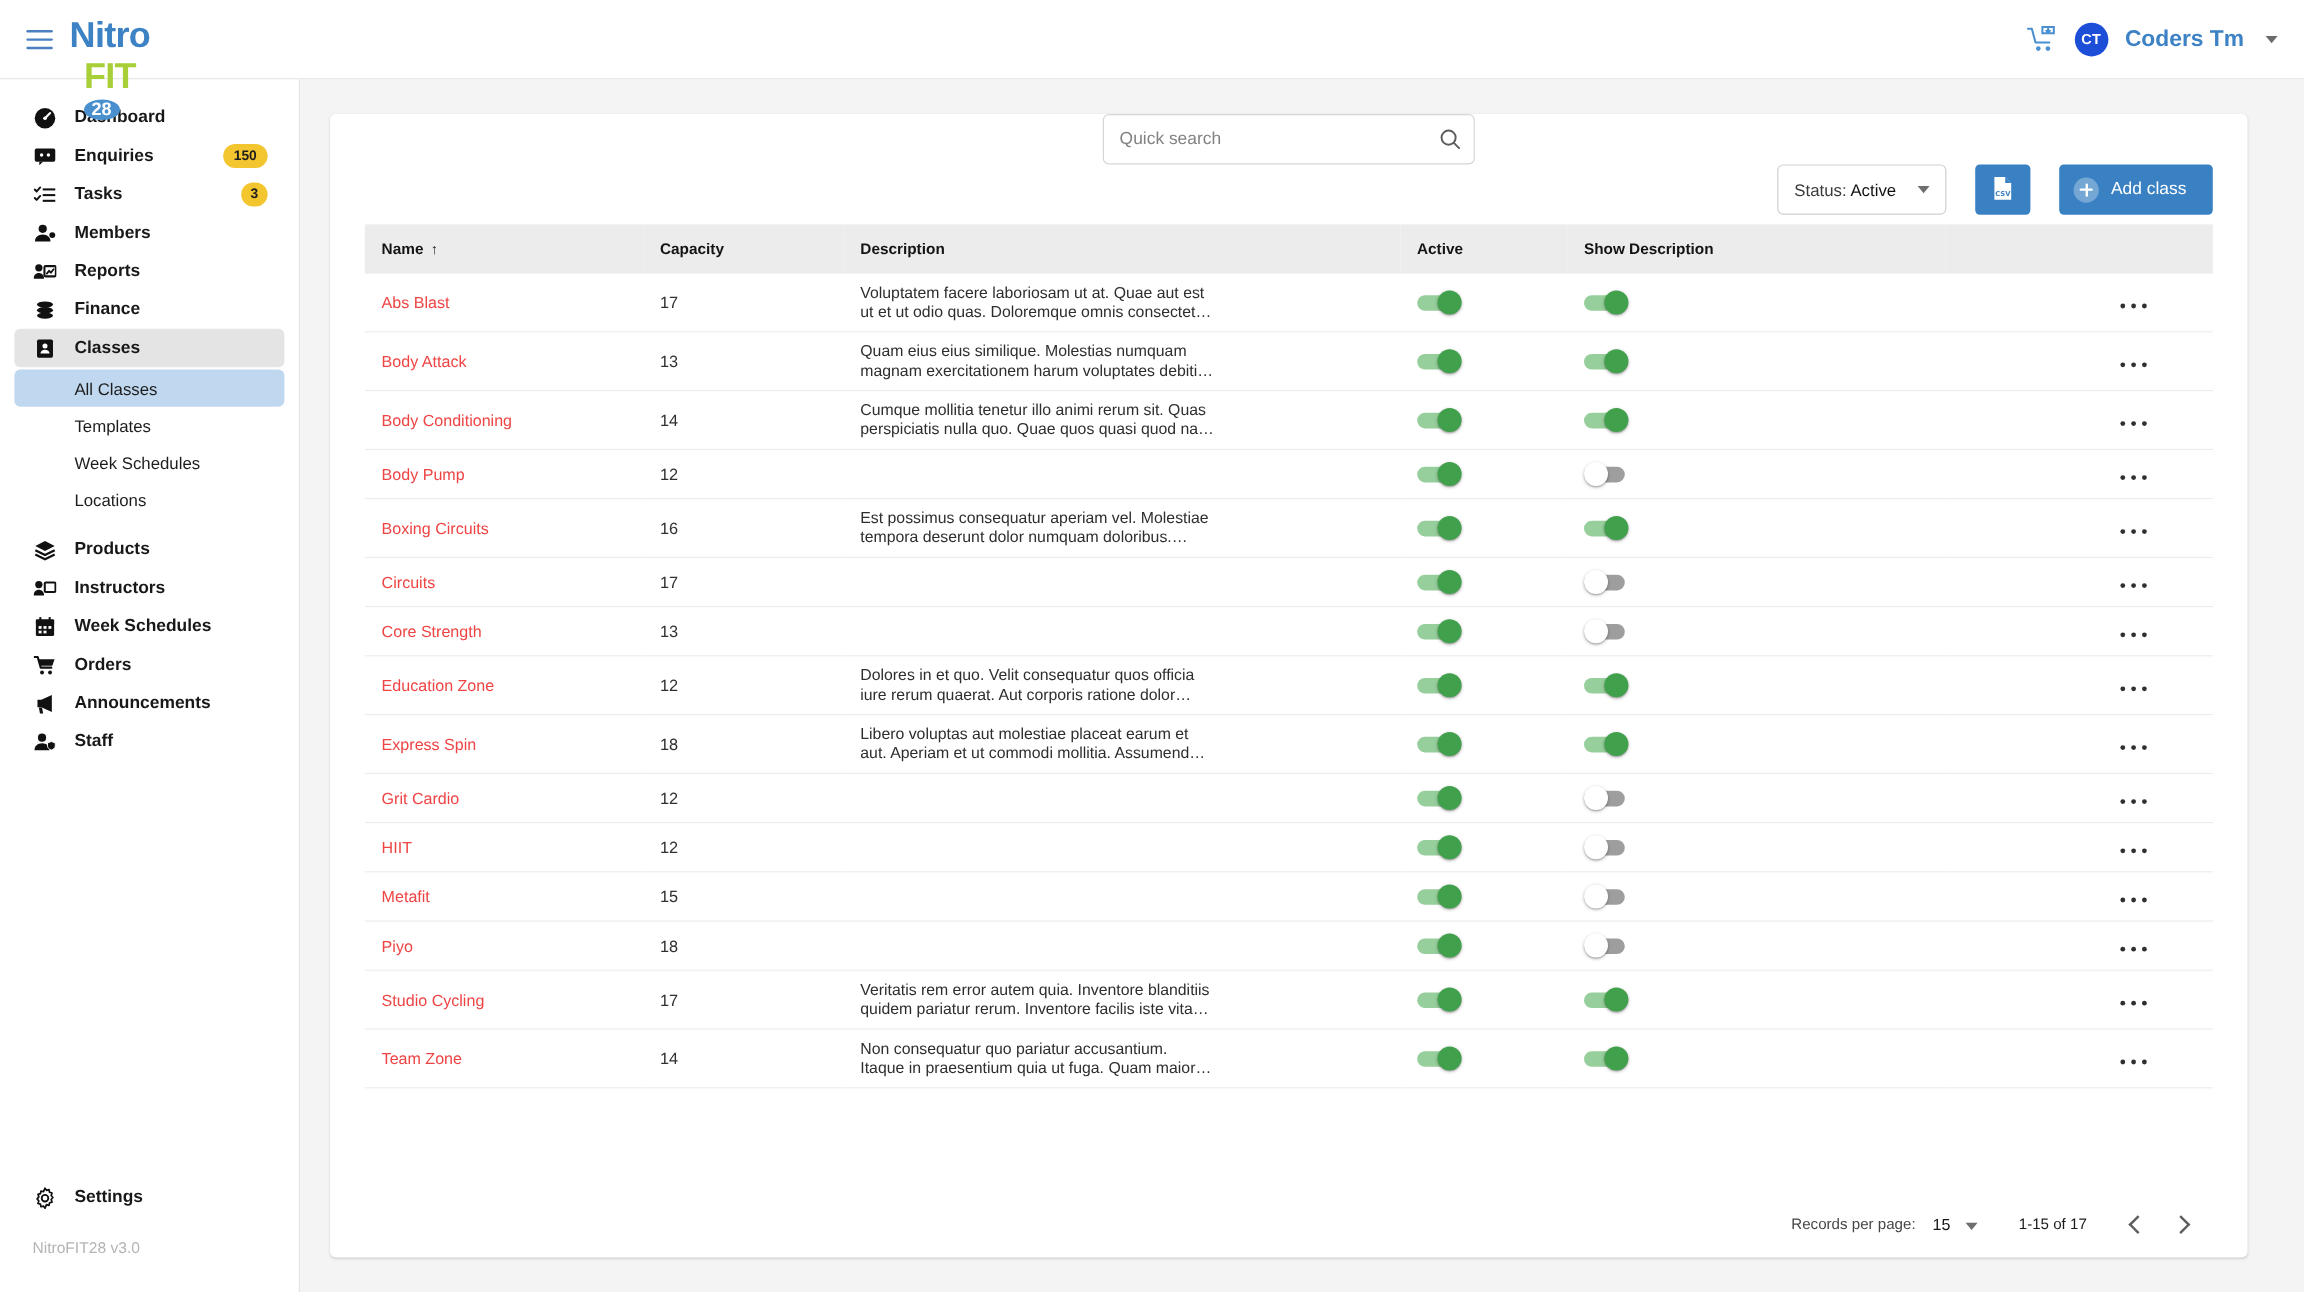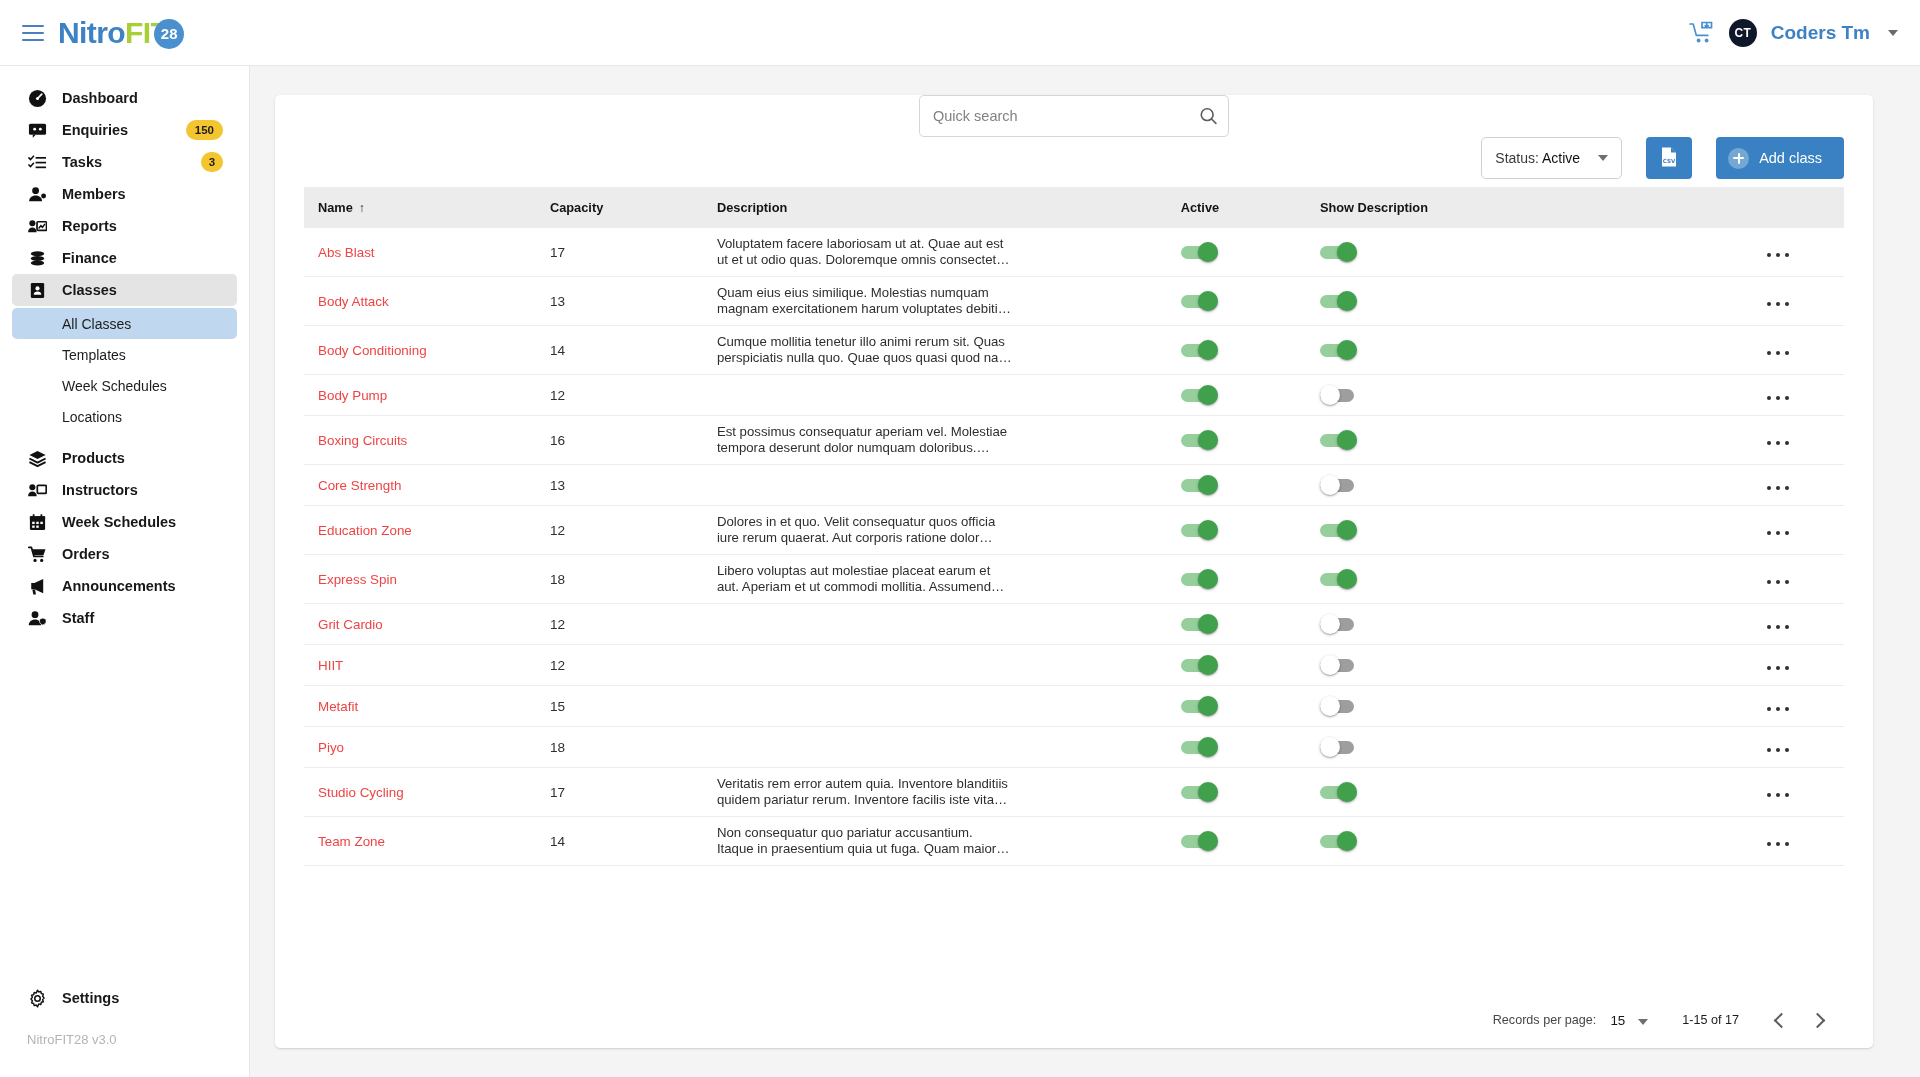--- a/index.html
+++ b/index.html
@@ -22,39 +22,39 @@
     z-index: 20;
   }
   .hamburger {
     width: 22px; height: 16px;
     margin-left: 22px; margin-right: 14px;
     display: flex; flex-direction: column; justify-content: space-between;
     cursor: pointer;
   }
   .hamburger i { display: block; height: 2px; width: 100%; background: #4a7fc1; border-radius: 1px; }
 
-  .logo { display: flex; align-items: center; height: 40px; cursor: pointer; }
+  .logo { display: flex; align-items: center; height: 40px; cursor: pointer; flex-direction: column; }
   .logo .lg-nitro { font-size: 30px; font-weight: bold; color: #3d82c4; letter-spacing: -0.6px; }
   .logo .lg-fit { font-size: 30px; font-weight: bold; color: #a9cf38; letter-spacing: -0.6px; }
   .logo .lg-badge {
     width: 30px; height: 30px; border-radius: 50%;
     background: #4a90cf; color: #ffffff;
     font-size: 15px; font-weight: bold;
     display: flex; align-items: center; justify-content: center;
     margin-left: -14px; margin-top: 2px;
   }
 
   .topbar-right {
     margin-left: auto; margin-right: 22px;
     display: flex; align-items: center; gap: 14px;
   }
   .cart-icon { position: relative; width: 26px; height: 24px; cursor: pointer; display: block; }
   .avatar {
     width: 28px; height: 28px; border-radius: 50%;
-    background: #0f172a; color: #ffffff;
+    background: #1d4ed8; color: #ffffff;
     font-size: 12px; font-weight: bold;
     display: flex; align-items: center; justify-content: center;
     letter-spacing: 0.3px;
   }
   .user-name { font-size: 19px; font-weight: bold; color: #3d82c4; cursor: pointer; }
   .caret-down {
     width: 0; height: 0;
     border-left: 5px solid transparent; border-right: 5px solid transparent;
     border-top: 6px solid #6b6b6b;
     margin-left: 4px; cursor: pointer;
@@ -604,20 +604,32 @@
               </td>
               <td><span class="toggle on"><span class="track"></span><span class="thumb"></span></span></td>
               <td><span class="toggle on"><span class="track"></span><span class="thumb"></span></span></td>
               <td class="menu"><span class="dots">
                   <i></i>
                   <i></i>
                   <i></i>
                 </span></td>
             </tr>
             <tr>
+              <td class="name"><a>Circuits</a></td>
+              <td class="cap">17</td>
+              <td class="desc"></td>
+              <td><span class="toggle on"><span class="track"></span><span class="thumb"></span></span></td>
+              <td><span class="toggle off"><span class="track"></span><span class="thumb"></span></span></td>
+              <td class="menu"><span class="dots">
+                  <i></i>
+                  <i></i>
+                  <i></i>
+                </span></td>
+            </tr>
+            <tr>
               <td class="name"><a>Core Strength</a></td>
               <td class="cap">13</td>
               <td class="desc"></td>
               <td><span class="toggle on"><span class="track"></span><span class="thumb"></span></span></td>
               <td><span class="toggle off"><span class="track"></span><span class="thumb"></span></span></td>
               <td class="menu"><span class="dots">
                   <i></i>
                   <i></i>
                   <i></i>
                 </span></td>

